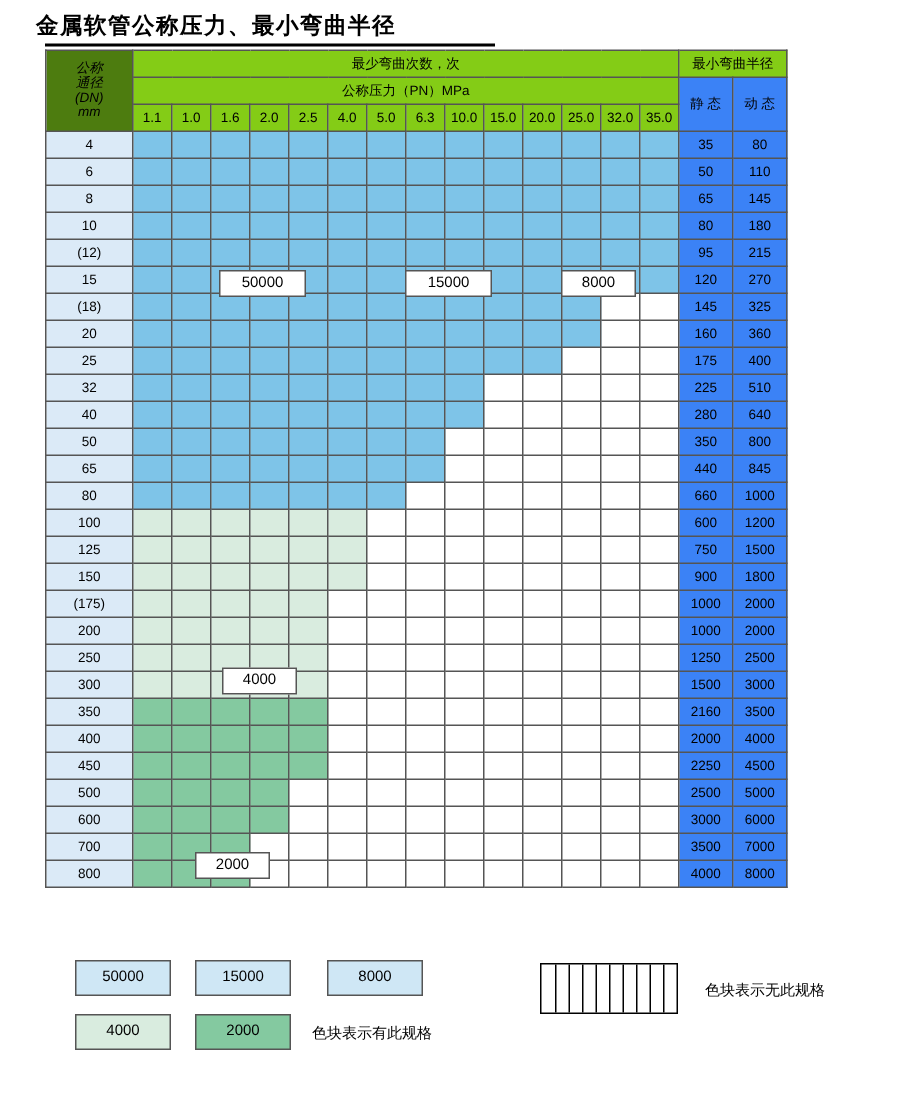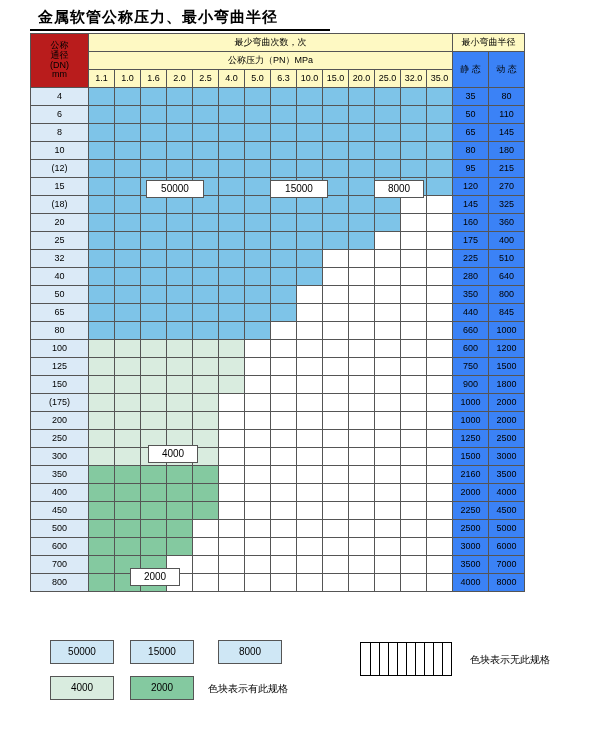--- a/index.html
+++ b/index.html
@@ -6,21 +6,21 @@
   body{
     width:600px;height:743px;
     background:#ffffff;
     font-family:"Liberation Sans","DejaVu Sans",sans-serif;
     color:#000;
     position:relative;
     overflow:hidden;
   }
   #title{
     position:absolute;
-    left:38px; top:8px;
+    left:24px; top:8px;
     font-size:15px;
     font-weight:bold;
     font-family:Liberation Sans, sans-serif;
     letter-spacing:1px;
     white-space:nowrap;
   }
   #titleRule{
     position:absolute;
     left:30px; top:29px;
     width:300px;height:2px;background:#000;
@@ -35,22 +35,22 @@
   table.main td, table.main th{
     border:1px solid #555;
     padding:0;
     text-align:center;
     vertical-align:middle;
     font-weight:normal;
     font-size:9px;
     line-height:1.1;
     height:17px;
   }
-  .hdr{ background:#fef9c3; }
-  .dnhdr{ background:#b91c1c; font-size:10px; }
+  .hdr{ background:#84cc16; }
+  .dnhdr{ background:#4d7c0f; font-size:10px;font-style:italic; }
   .dncell{ background:#dbeaf7; font-size:10px; height:17px;}
   .radcell{ background:#3b82f6; font-size:10px; }
   .radhdr{ background:#3b82f6; font-size:10px;}
   .cell{ background:#ffffff; }
   .blue{ background:#7ec4e8; }
   .green{ background:#84c9a0; }
   .lgreen{ background:#d9ecdf; }
   .lblue{ background:#cfe7f5; }
   
   .ovl{

